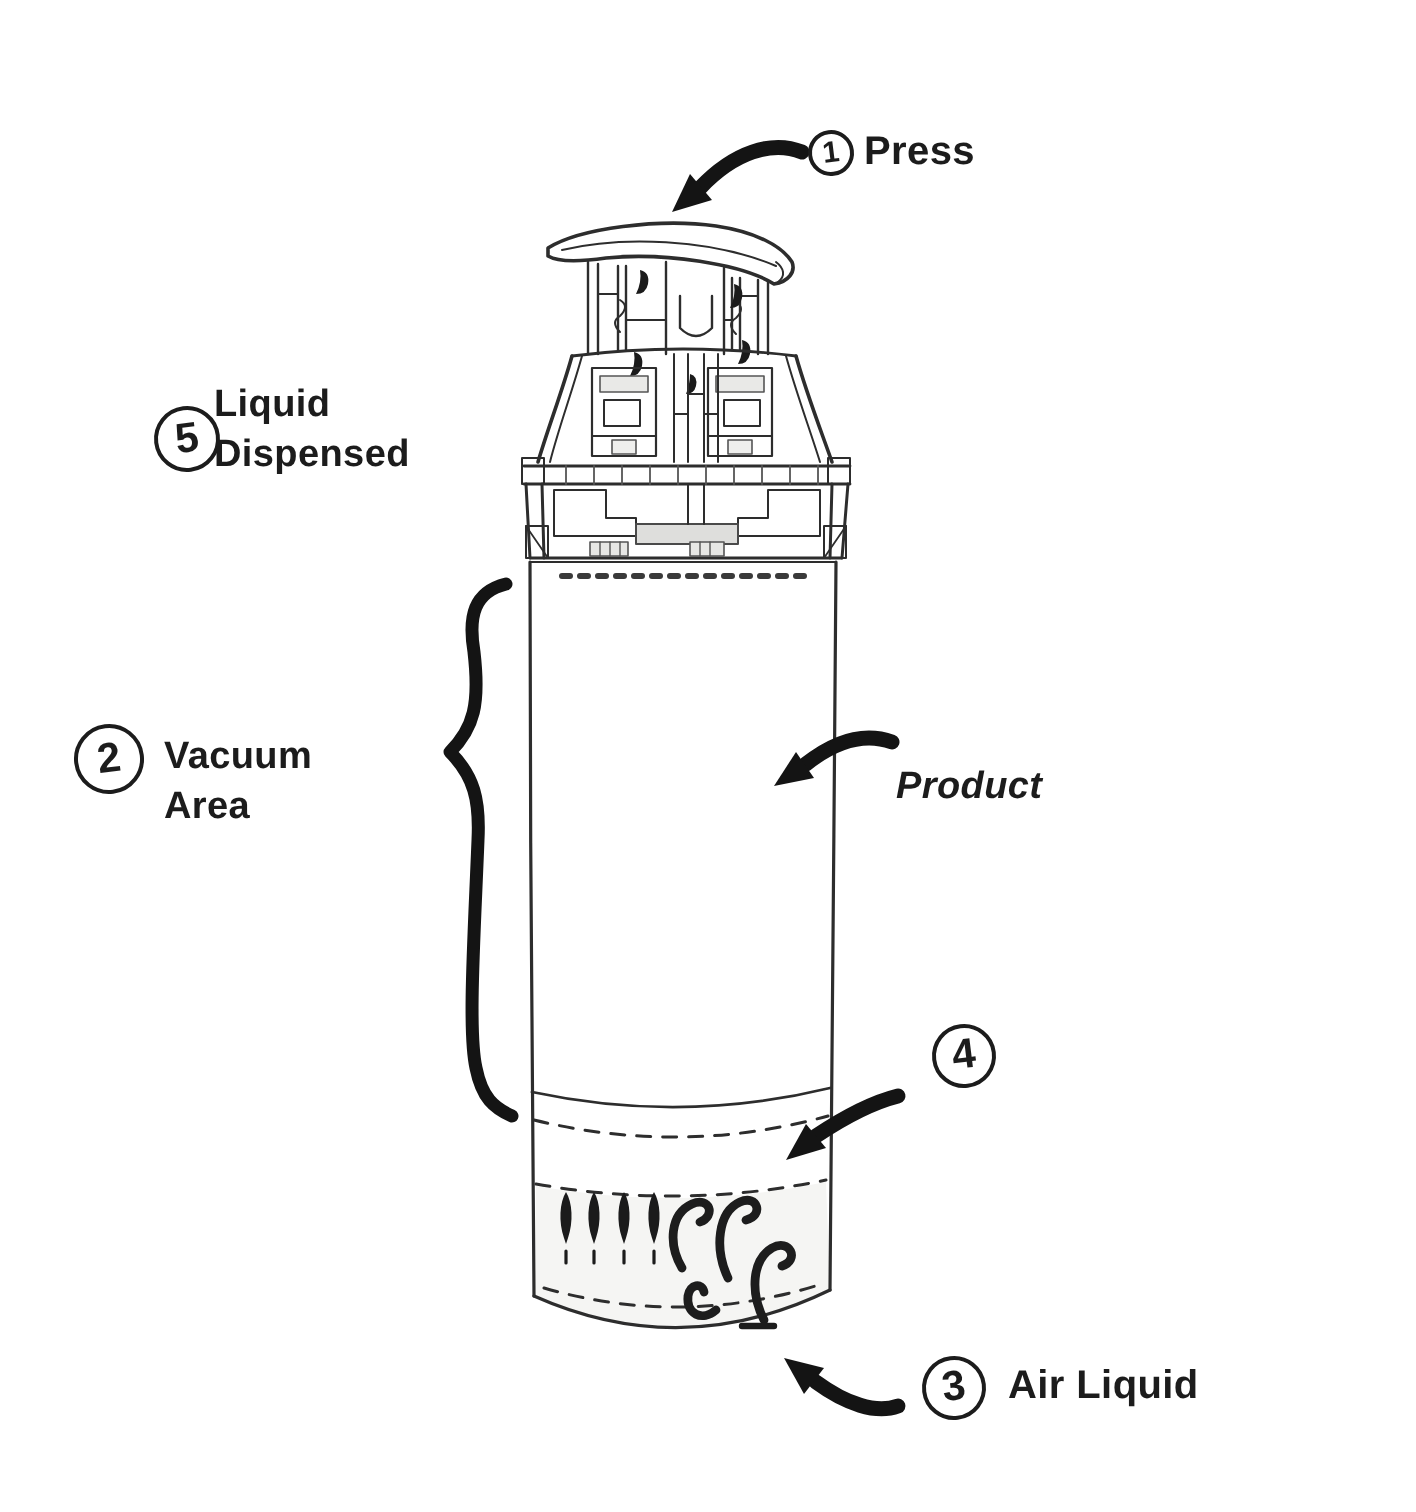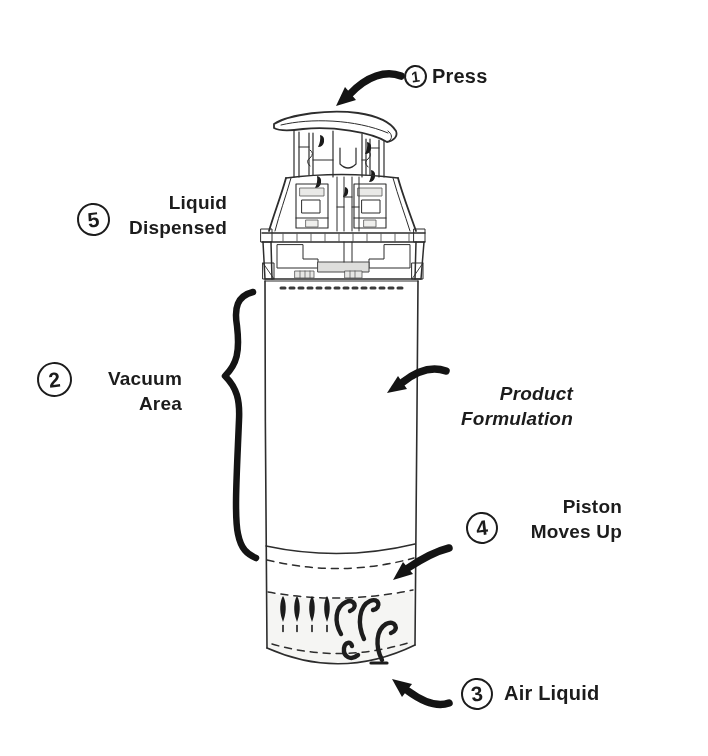--- a/index.html
+++ b/index.html
@@ -11,21 +11,21 @@
   .badge{
     position:absolute;border:2.4px solid #1c1c1c;border-radius:50%;
     display:flex;align-items:center;justify-content:center;
     color:#1c1c1c;font-weight:700;transform:rotate(-7deg);
     box-sizing:border-box;background:transparent;
   }
   .badge.small{width:23px;height:23px;font-size:15px;}
   .badge.big{width:33px;height:33px;font-size:21px;}
   .label{
     position:absolute;color:#1c1c1c;font-weight:700;font-size:19px;
-    line-height:25px;text-align:right;letter-spacing:.2px;white-space:nowrap;
+    line-height:25px;text-align:left;letter-spacing:.2px;white-space:nowrap;
   }
   .label.single{line-height:22px;font-size:20px;}
 </style>
 </head>
 <body>
 
 <div id="stage">
 
   <svg id="artwork" width="708" height="756" viewBox="0 0 708 756">
 
@@ -159,23 +159,18 @@
     <span>Dispensed</span>
   </div>
 
   <div class="label" style="left:82px;top:366px;width:100px;">
     <span>Vacuum</span><br>
     <span>Area</span>
   </div>
 
   <div class="label" style="left:448px;top:381px;width:125px;font-style:italic;">
     <span>Product</span><br>
-    <span>Formulation</span>
   </div>
 
-  <div class="label" style="left:512px;top:494px;width:110px;">
-    <span>Piston</span><br>
-    <span>Moves Up</span>
-  </div>
 
   <div class="label single" style="left:504px;top:682px;">Air Liquid</div>
 
 </div>
 
 </body></html>

